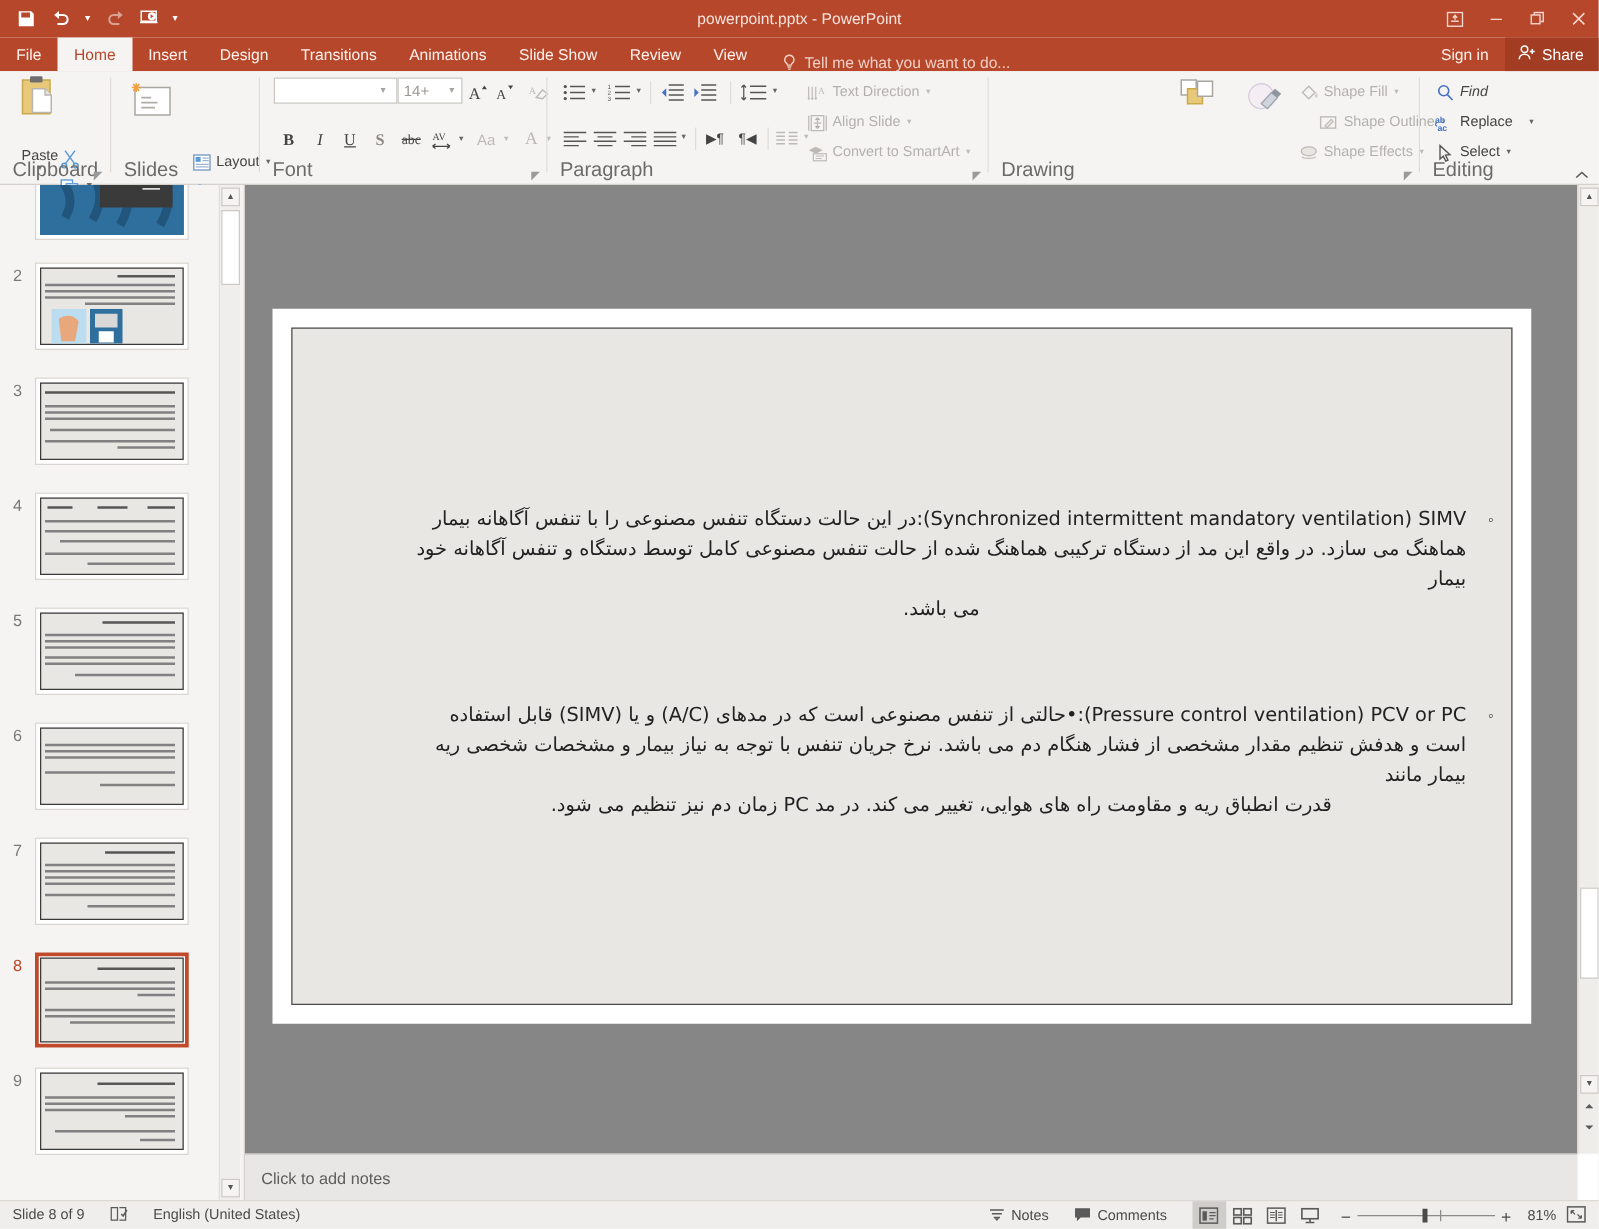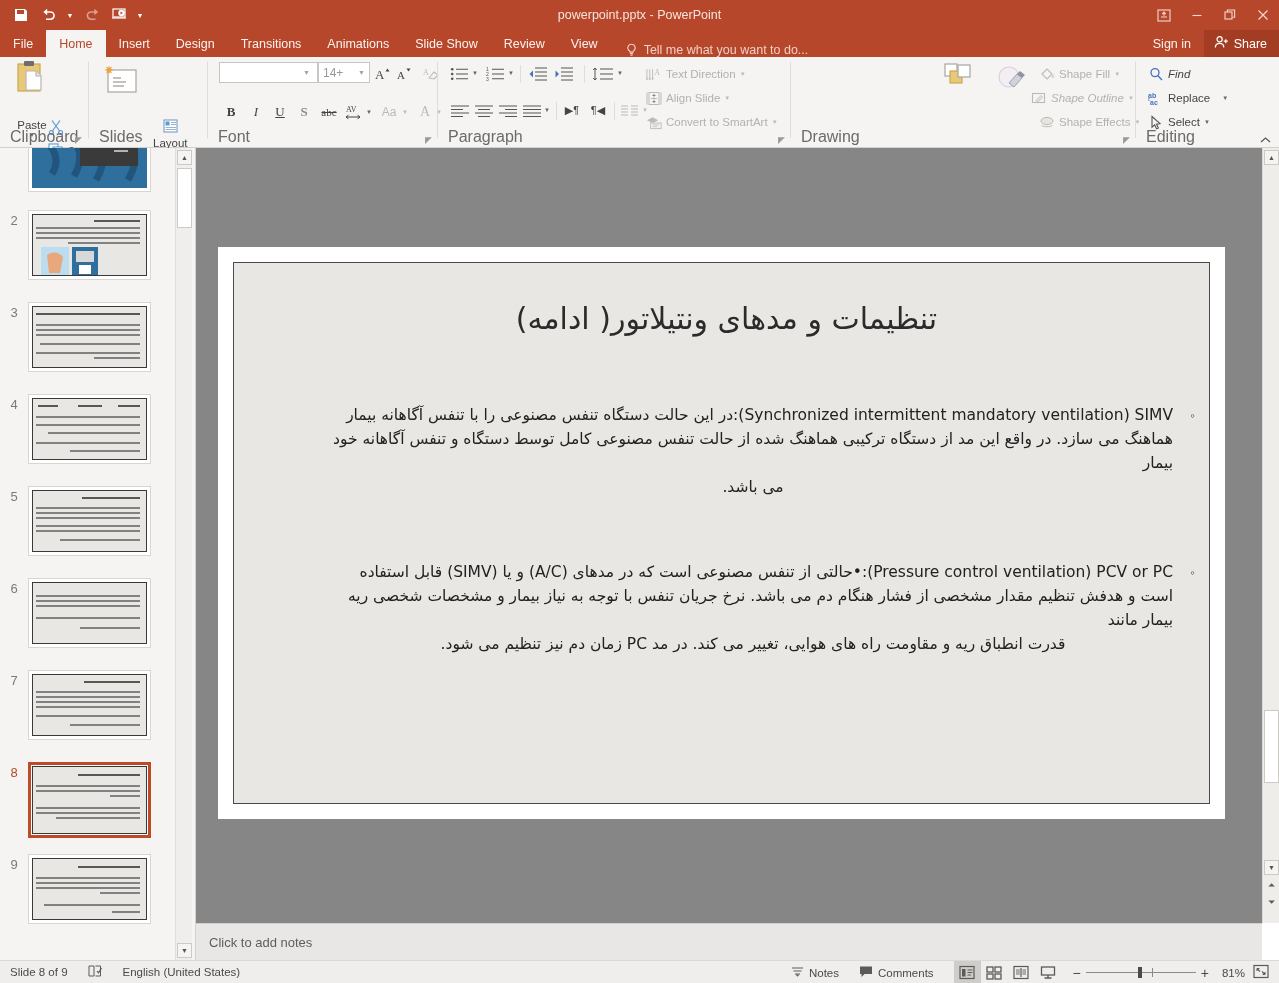--- a/index.html
+++ b/index.html
@@ -332,21 +332,21 @@
       <span class="cap" style="margin-top:0">Slide</span>
     </div>
     <div style="position:absolute;left:56px;top:114px;font-size:6px;color:#666;">▼</div>
     <div style="position:absolute;left:14px;top:8px;">
       <svg width="36" height="30" viewBox="0 0 36 30">
           <rect x="5" y="5" width="28" height="22" fill="#fff" stroke="#a9a6a1" stroke-width="1.2"></rect>
           <path d="M10 13h8M10 17h13M10 21h11" stroke="#b0ada8" stroke-width="1.4"></path>
           <path d="M6 1.5v7M2.5 5h7M3.6 2.2l4.8 5.6M8.4 2.2L3.6 7.8" stroke="#f0a13b" stroke-width="1.3"></path>
         </svg>
     </div>
-    <div class="smallitem" style="left:64px; top:62px;flex-direction:column;">
+    <div class="smallitem" style="left:64px; top:62px;">
       <span class="iconbox">
         <svg width="15" height="14" viewBox="0 0 15 14">
             <rect x="1" y="1" width="13" height="12" fill="#fff" stroke="#7a9cc6" stroke-width="1.1"></rect>
             <rect x="2.5" y="2.5" width="4" height="4" fill="#5b9bd5"></rect>
             <path d="M8 3.5h5M8 5.5h5M2.5 8.5h10.5M2.5 10.5h10.5" stroke="#9ab4d4" stroke-width="1"></path>
           </svg>
       </span>
       <span>Layout</span>
       <span class="cm">▼</span>
     </div>
@@ -571,21 +571,21 @@
     <div class="smallitem dis" style="left:248px; top:6px;">
       <span class="iconbox">
         <svg width="16" height="15" viewBox="0 0 16 15">
             <path d="M3 7l5-5 5 5-5 5z" fill="none" stroke="#bdbab6" stroke-width="1.1"></path>
             <path d="M12.6 9.5c0 1 .8 1.6 1.4 1.6s1.4-.6 1.4-1.6c0-.9-1.4-2.6-1.4-2.6s-1.4 1.7-1.4 2.6z" fill="#d7d4d0"></path>
           </svg>
       </span>
       <span>Shape Fill</span>
       <span class="cm dis">▼</span>
     </div>
-    <div class="smallitem dis" style="left:240px; top:30px;font-style:italic;">
+    <div class="smallitem dis" style="left:264px; top:30px;">
       <span class="iconbox">
         <svg width="16" height="15" viewBox="0 0 16 15">
             <rect x="1.5" y="2.5" width="12" height="9" fill="none" stroke="#bdbab6" stroke-width="1.1"></rect>
             <path d="M5 9.5l5-5 1.6 1.6-5 5z" fill="#e8e5e1" stroke="#bdbab6" stroke-width=".9"></path>
           </svg>
       </span>
       <span>Shape Outline</span>
       <span class="cm dis">▼</span>
     </div>
     <div class="smallitem dis" style="left:248px; top:54px;">
@@ -786,21 +786,20 @@
 
 <div class="thumbscroll">
   <div class="ts-up" style="top:2px;">▲</div>
   <div class="ts-thumb" style="top:20px; height:60px;"></div>
   <div class="ts-down" style="top:795px;">▼</div>
 </div>
 
 <div class="stage">
   <div class="slidewrap">
     <div class="slide">
-      <div class="slide-title">تنظیمات و مدهای ونتیلاتور( ادامه)</div>
 
       <div class="bullet-block" style="right:16px; top:140px; width:860px;">
         <div class="bullet-marker" style="right:-2px; top:6px;">◦</div>
         <div class="btext" style="padding-right:20px;">
           <span>Synchronized intermittent mandatory ventilation) SIMV):در این حالت دستگاه تنفس مصنوعی را با تنفس آگاهانه بیمار هماهنگ می سازد. در واقع این مد از دستگاه ترکیبی هماهنگ شده از حالت تنفس مصنوعی کامل توسط دستگاه و تنفس آگاهانه خود بیمار</span>
           <span class="last">می باشد.</span>
         </div>
       </div>
 
       <div class="bullet-block" style="right:16px; top:297px; width:860px;">

